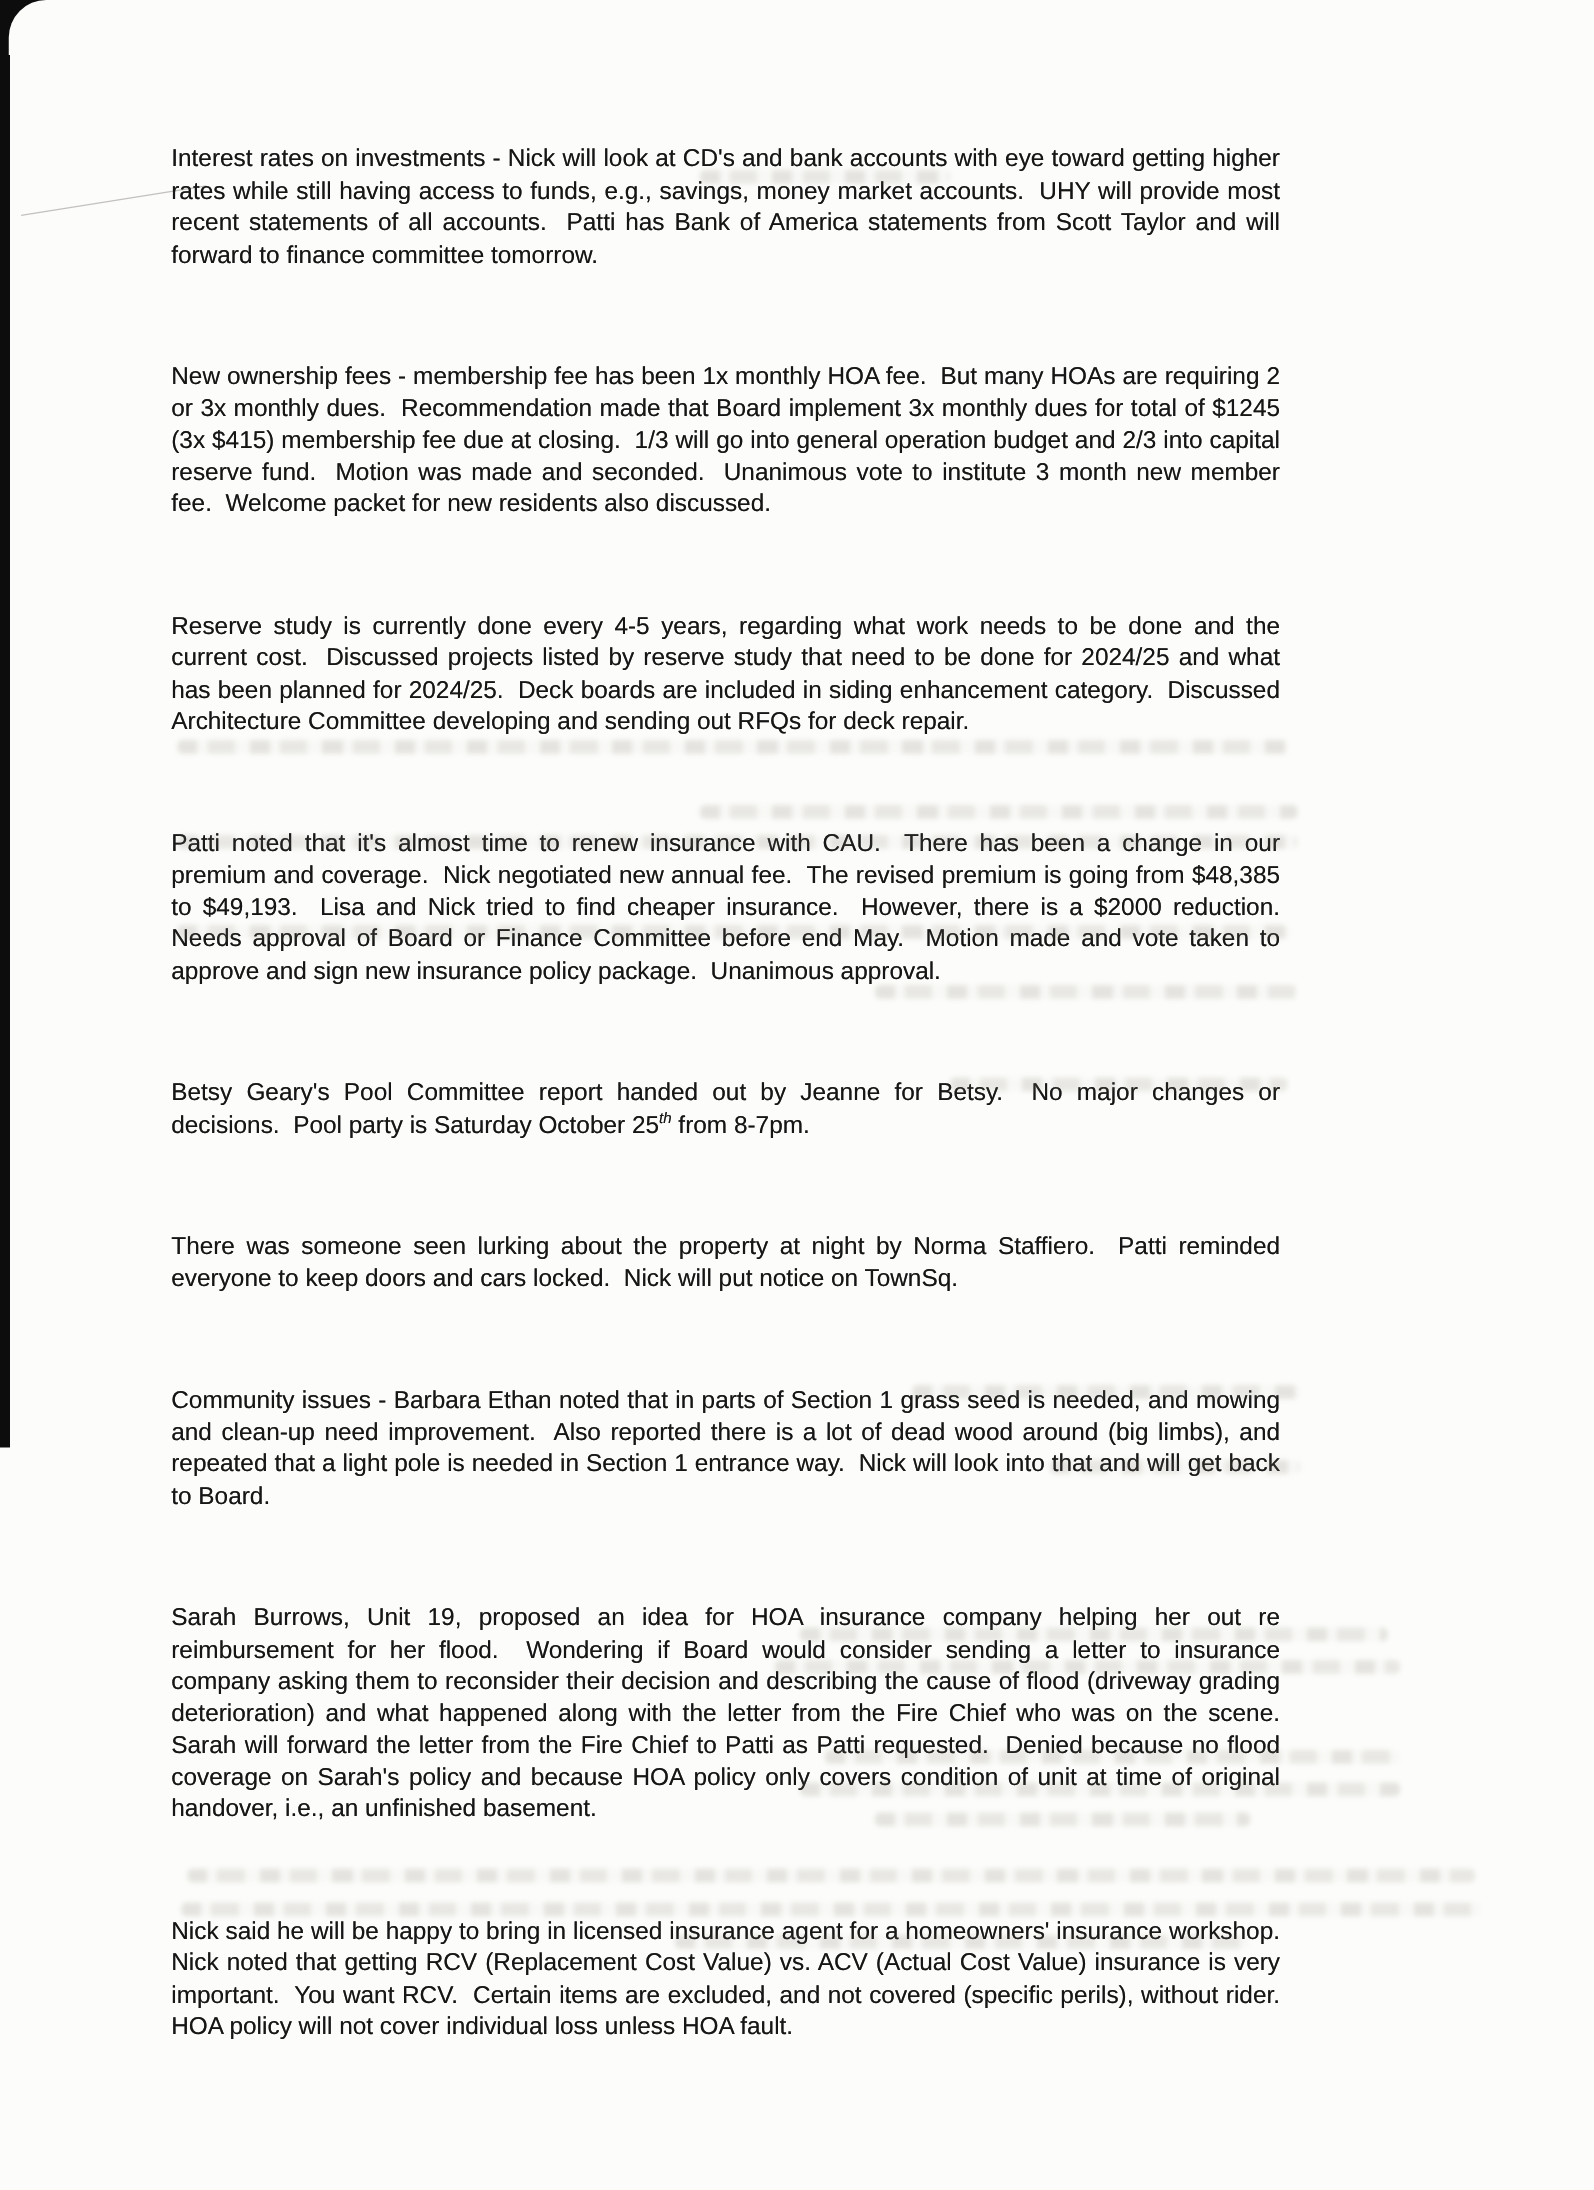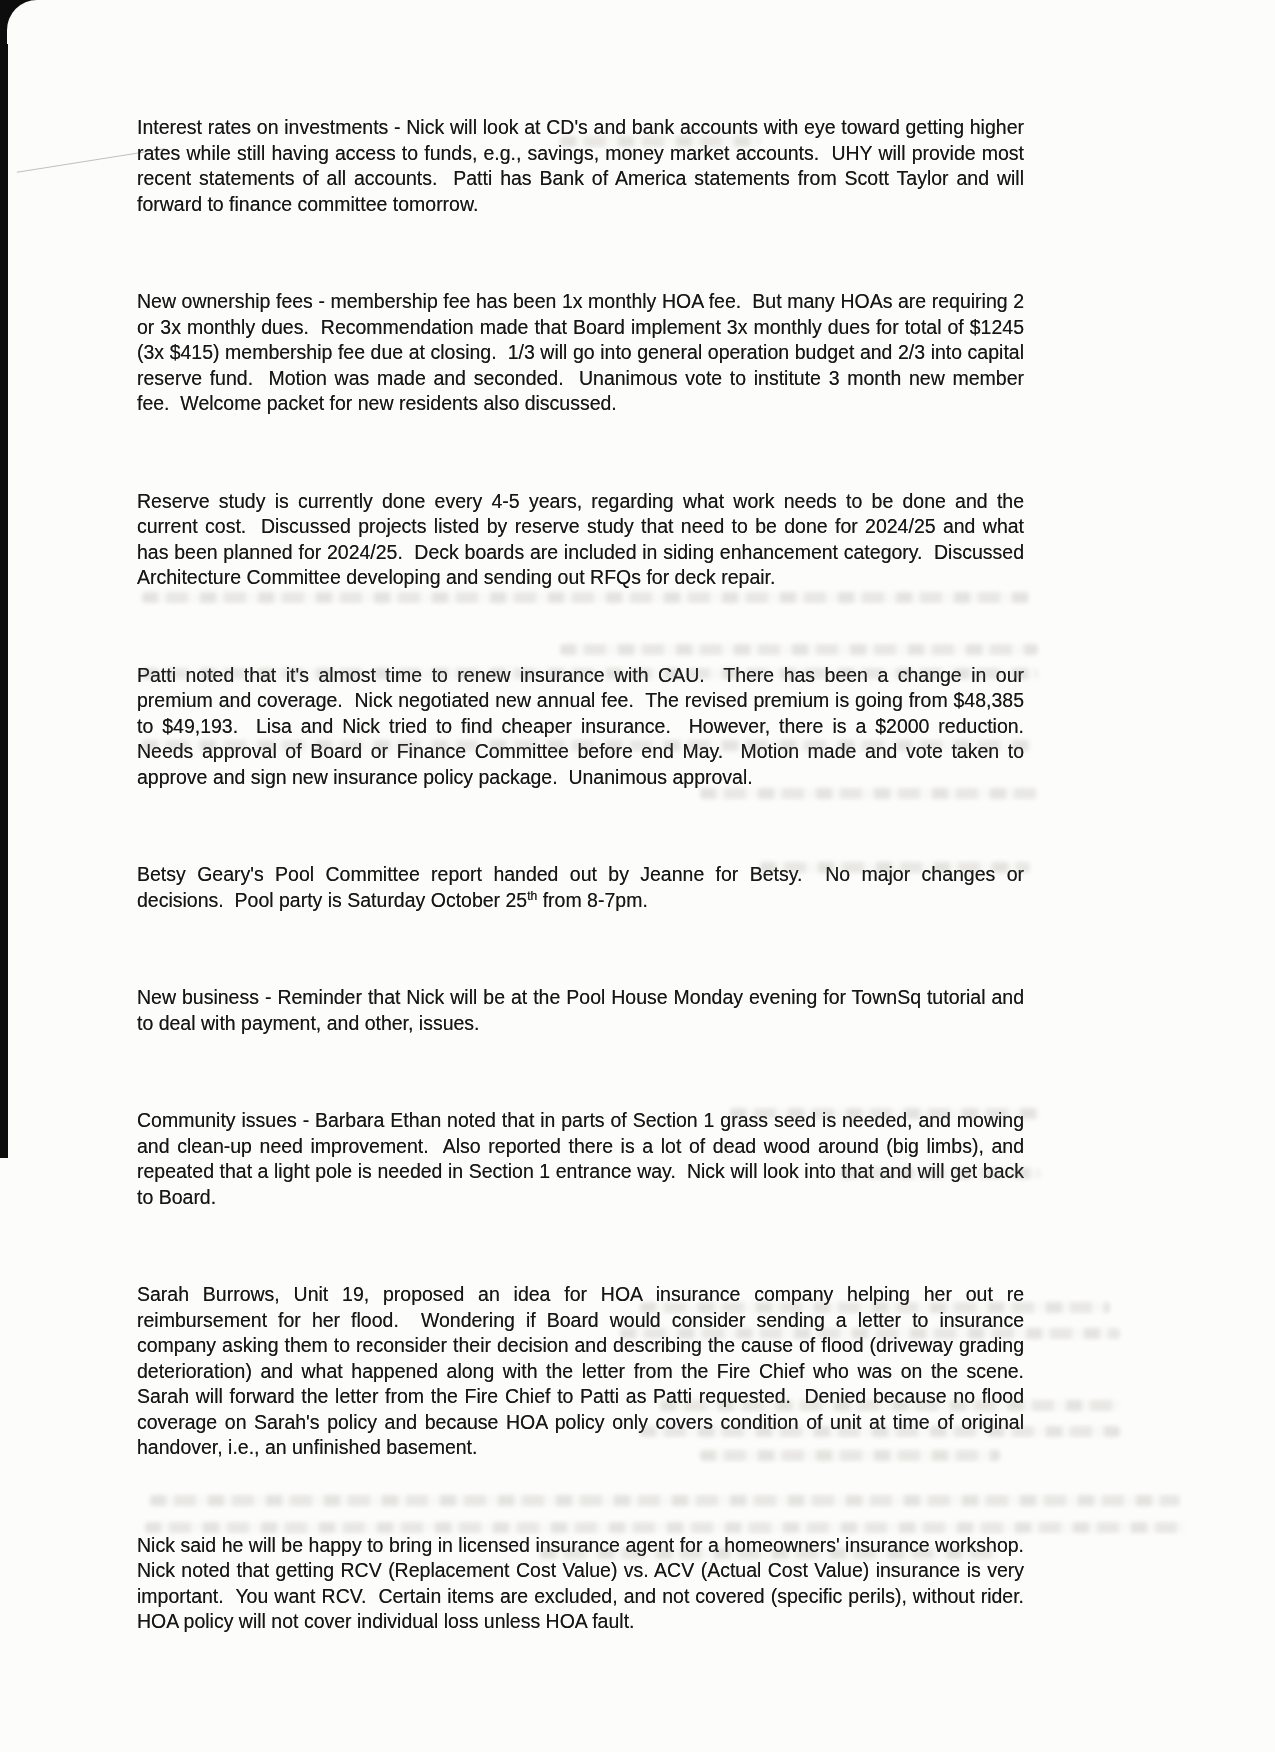--- a/index.html
+++ b/index.html
@@ -59,20 +59,21 @@
   }
   .doc p {
     margin: 0 0 21px 0;
     padding: 0;
   }
   sup.ord {
     font-size: 0.62em;
     line-height: 0;
     vertical-align: super;
     letter-spacing: 0;
+    font-style: italic;
   }
   
   .ghost {
     position: absolute;
     height: 11px;
     border-radius: 4px;
     background: repeating-linear-gradient(90deg,
       rgba(125,120,108,0.34) 0px, rgba(125,120,108,0.34) 16px,
       rgba(125,120,108,0.06) 16px, rgba(125,120,108,0.06) 24px,
       rgba(125,120,108,0.28) 24px, rgba(125,120,108,0.28) 46px,
@@ -87,21 +88,21 @@
 <div class="edge-left"></div>
 <div class="corner-mask"></div>
 <div class="scratch"></div>
 
 <div class="doc">
   <p>Interest rates on investments - Nick will look at CD's and bank accounts with eye toward getting higher rates while still having access to funds, e.g., savings, money market accounts.  UHY will provide most recent statements of all accounts.  Patti has Bank of America statements from Scott Taylor and will forward to finance committee tomorrow.</p>
   <p>New ownership fees - membership fee has been 1x monthly HOA fee.  But many HOAs are requiring 2 or 3x monthly dues.  Recommendation made that Board implement 3x monthly dues for total of $1245 (3x $415) membership fee due at closing.  1/3 will go into general operation budget and 2/3 into capital reserve fund.  Motion was made and seconded.  Unanimous vote to institute 3 month new member fee.  Welcome packet for new residents also discussed.</p>
   <p>Reserve study is currently done every 4-5 years, regarding what work needs to be done and the current cost.  Discussed projects listed by reserve study that need to be done for 2024/25 and what has been planned for 2024/25.  Deck boards are included in siding enhancement category.  Discussed Architecture Committee developing and sending out RFQs for deck repair.</p>
   <p>Patti noted that it's almost time to renew insurance with CAU.  There has been a change in our premium and coverage.  Nick negotiated new annual fee.  The revised premium is going from $48,385 to $49,193.  Lisa and Nick tried to find cheaper insurance.  However, there is a $2000 reduction.  Needs approval of Board or Finance Committee before end May.  Motion made and vote taken to approve and sign new insurance policy package.  Unanimous approval.</p>
   <p><span>Betsy Geary's Pool Committee report handed out by Jeanne for Betsy.  No major changes or decisions.  Pool party is Saturday October 25</span><sup class="ord">th</sup><span> from 8-7pm.</span></p>
-  <p>New business - Reminder that Nick will be at the Pool House Monday evening for TownSq tutorial and to deal with payment, and other, issues.</p>
+  <p>There was someone seen lurking about the property at night by Norma Staffiero.  Patti reminded everyone to keep doors and cars locked.  Nick will put notice on TownSq.</p>
   <p>Community issues - Barbara Ethan noted that in parts of Section 1 grass seed is needed, and mowing and clean-up need improvement.  Also reported there is a lot of dead wood around (big limbs), and repeated that a light pole is needed in Section 1 entrance way.  Nick will look into that and will get back to Board.</p>
   <p>Sarah Burrows, Unit 19, proposed an idea for HOA insurance company helping her out re reimbursement for her flood.  Wondering if Board would consider sending a letter to insurance company asking them to reconsider their decision and describing the cause of flood (driveway grading deterioration) and what happened along with the letter from the Fire Chief who was on the scene.  Sarah will forward the letter from the Fire Chief to Patti as Patti requested.  Denied because no flood coverage on Sarah's policy and because HOA policy only covers condition of unit at time of original handover, i.e., an unfinished basement.</p>
   <p>Nick said he will be happy to bring in licensed insurance agent for a homeowners' insurance workshop.  Nick noted that getting RCV (Replacement Cost Value) vs. ACV (Actual Cost Value) insurance is very important.  You want RCV.  Certain items are excluded, and not covered (specific perils), without rider.  HOA policy will not cover individual loss unless HOA fault.</p>
   
   
   
 </div>
 
 <div class="ghost" style="left:560px; top:136px; width:200px;"></div>
 <div class="ghost" style="left:142px; top:592px; width:888px;"></div>

